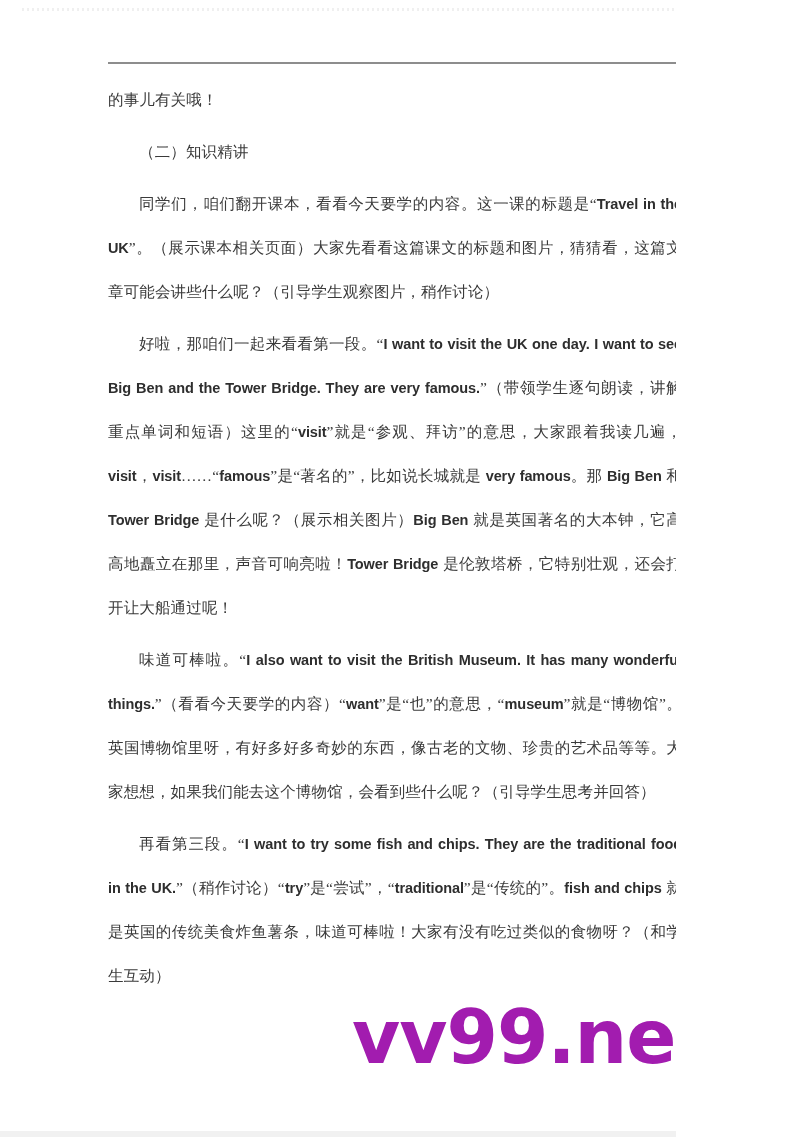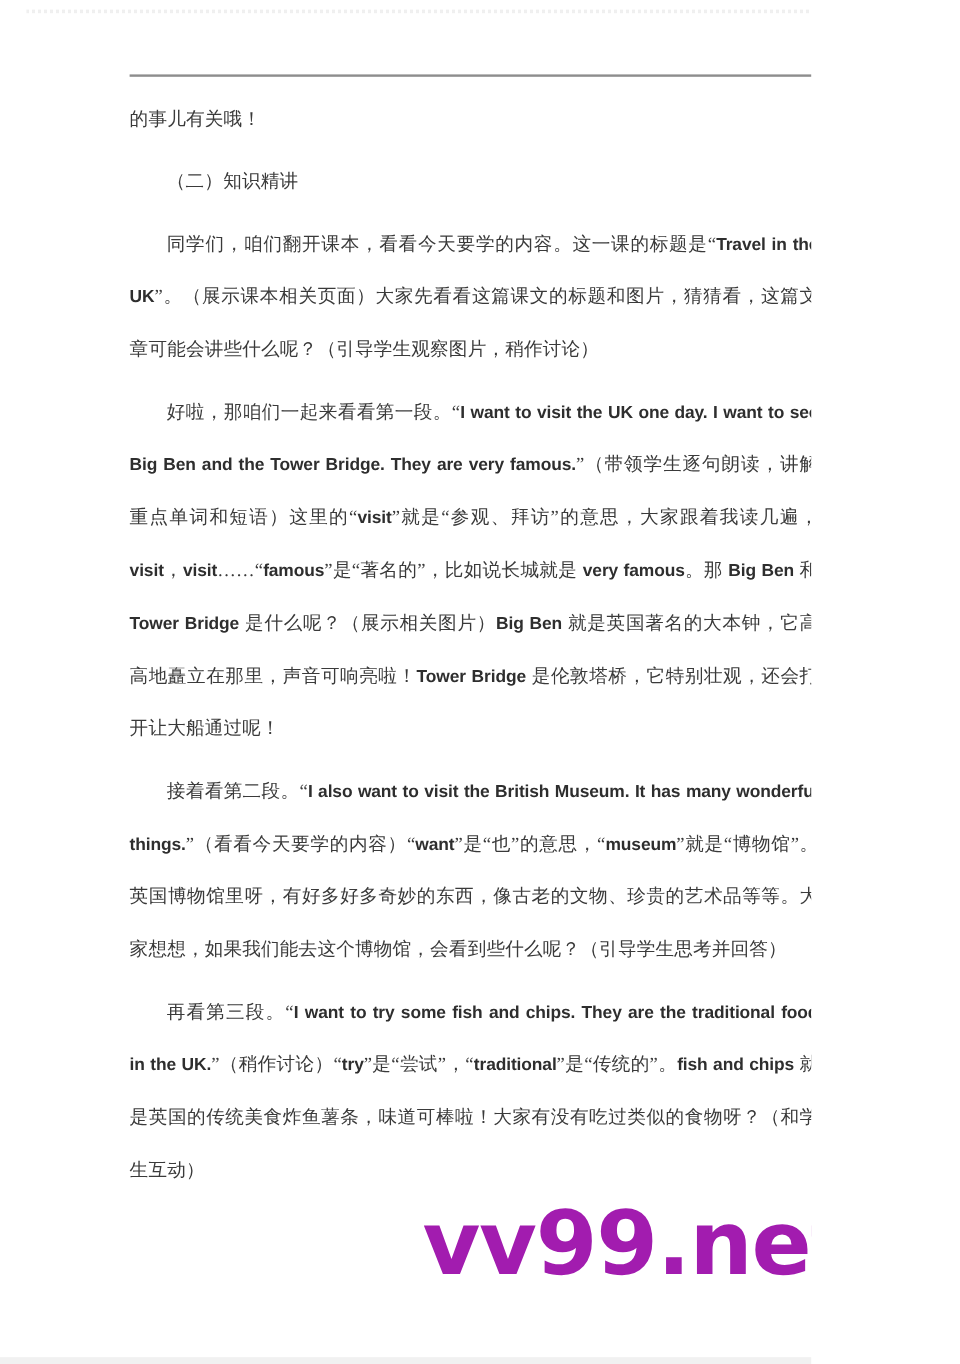--- a/index.html
+++ b/index.html
@@ -122,20 +122,20 @@
 
   <div id="top-artifact"></div>
   <div id="right-edge"></div>
   <div id="header-rule"></div>
 
   <div id="content">
       <p class="para"><span>的事儿有关哦！</span></p>
       <p class="para indent"><span>（二）知识精讲</span></p>
       <p class="para indent"><span>同学们，咱们翻开课本，看看今天要学的内容。这一课的标题是“</span><span class="en">Travel in the UK</span><span>”。（展示课本相关页面）大家先看看这篇课文的标题和图片，猜猜看，这篇文章可能会讲些什么呢？（引导学生观察图片，稍作讨论）</span></p>
       <p class="para indent"><span>好啦，那咱们一起来看看第一段。“</span><span class="en">I want to visit the UK one day. I want to see Big Ben and the Tower Bridge. They are very famous.</span><span>”（带领学生逐句朗读，讲解重点单词和短语）这里的“</span><span class="en">visit</span><span>”就是“参观、拜访”的意思，大家跟着我读几遍，</span><span class="en">visit</span><span>，</span><span class="en">visit</span><span>……“</span><span class="en">famous</span><span>”是“著名的”，比如说长城就是 </span><span class="en">very famous</span><span>。那 </span><span class="en">Big Ben</span><span> 和 </span><span class="en">Tower Bridge</span><span> 是什么呢？（展示相关图片）</span><span class="en">Big Ben</span><span> 就是英国著名的大本钟，它高高地矗立在那里，声音可响亮啦！</span><span class="en">Tower Bridge</span><span> 是伦敦塔桥，它特别壮观，还会打开让大船通过呢！</span></p>
-      <p class="para indent"><span>接着看第二段。“</span><span class="en">I also want to visit the British Museum. It has many wonderful things.</span><span>”（看看今天要学的内容）“</span><span class="en">want</span><span>”是“也”的意思，“</span><span class="en">museum</span><span>”就是“博物馆”。英国博物馆里呀，有好多好多奇妙的东西，像古老的文物、珍贵的艺术品等等。大家想想，如果我们能去这个博物馆，会看到些什么呢？（引导学生思考并回答）</span></p>
+      <p class="para indent"><span>味道可棒啦。“</span><span class="en">I also want to visit the British Museum. It has many wonderful things.</span><span>”（看看今天要学的内容）“</span><span class="en">want</span><span>”是“也”的意思，“</span><span class="en">museum</span><span>”就是“博物馆”。英国博物馆里呀，有好多好多奇妙的东西，像古老的文物、珍贵的艺术品等等。大家想想，如果我们能去这个博物馆，会看到些什么呢？（引导学生思考并回答）</span></p>
       <p class="para indent"><span>再看第三段。“</span><span class="en">I want to try some fish and chips. They are the traditional food in the UK.</span><span>”（稍作讨论）“</span><span class="en">try</span><span>”是“尝试”，“</span><span class="en">traditional</span><span>”是“传统的”。</span><span class="en">fish and chips</span><span> 就是英国的传统美食炸鱼薯条，味道可棒啦！大家有没有吃过类似的食物呀？（和学生互动）</span></p>
     </div>
 
   <div id="watermark">vv99.net</div>
 
   <div id="bottom-strip"></div>
 </div>
 
 </body></html>

